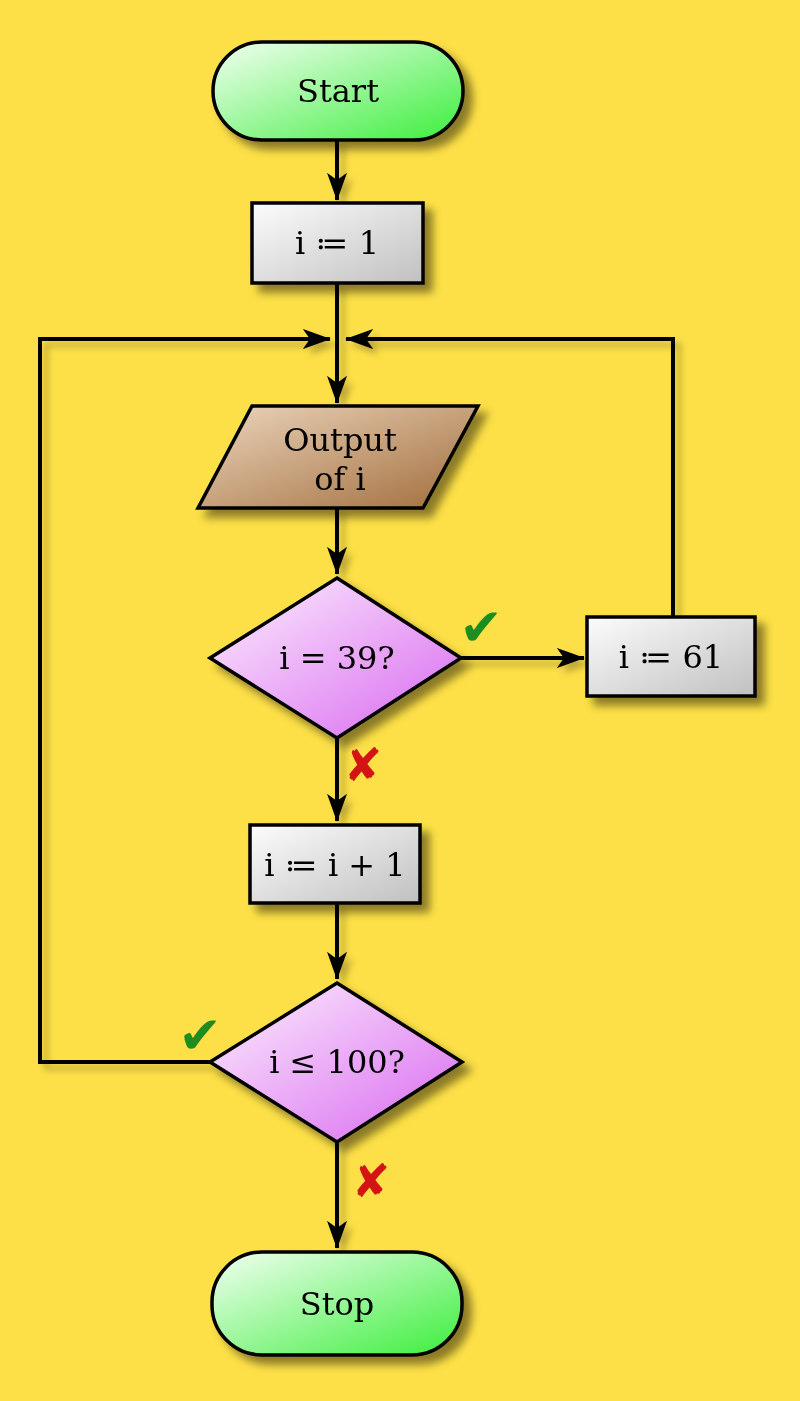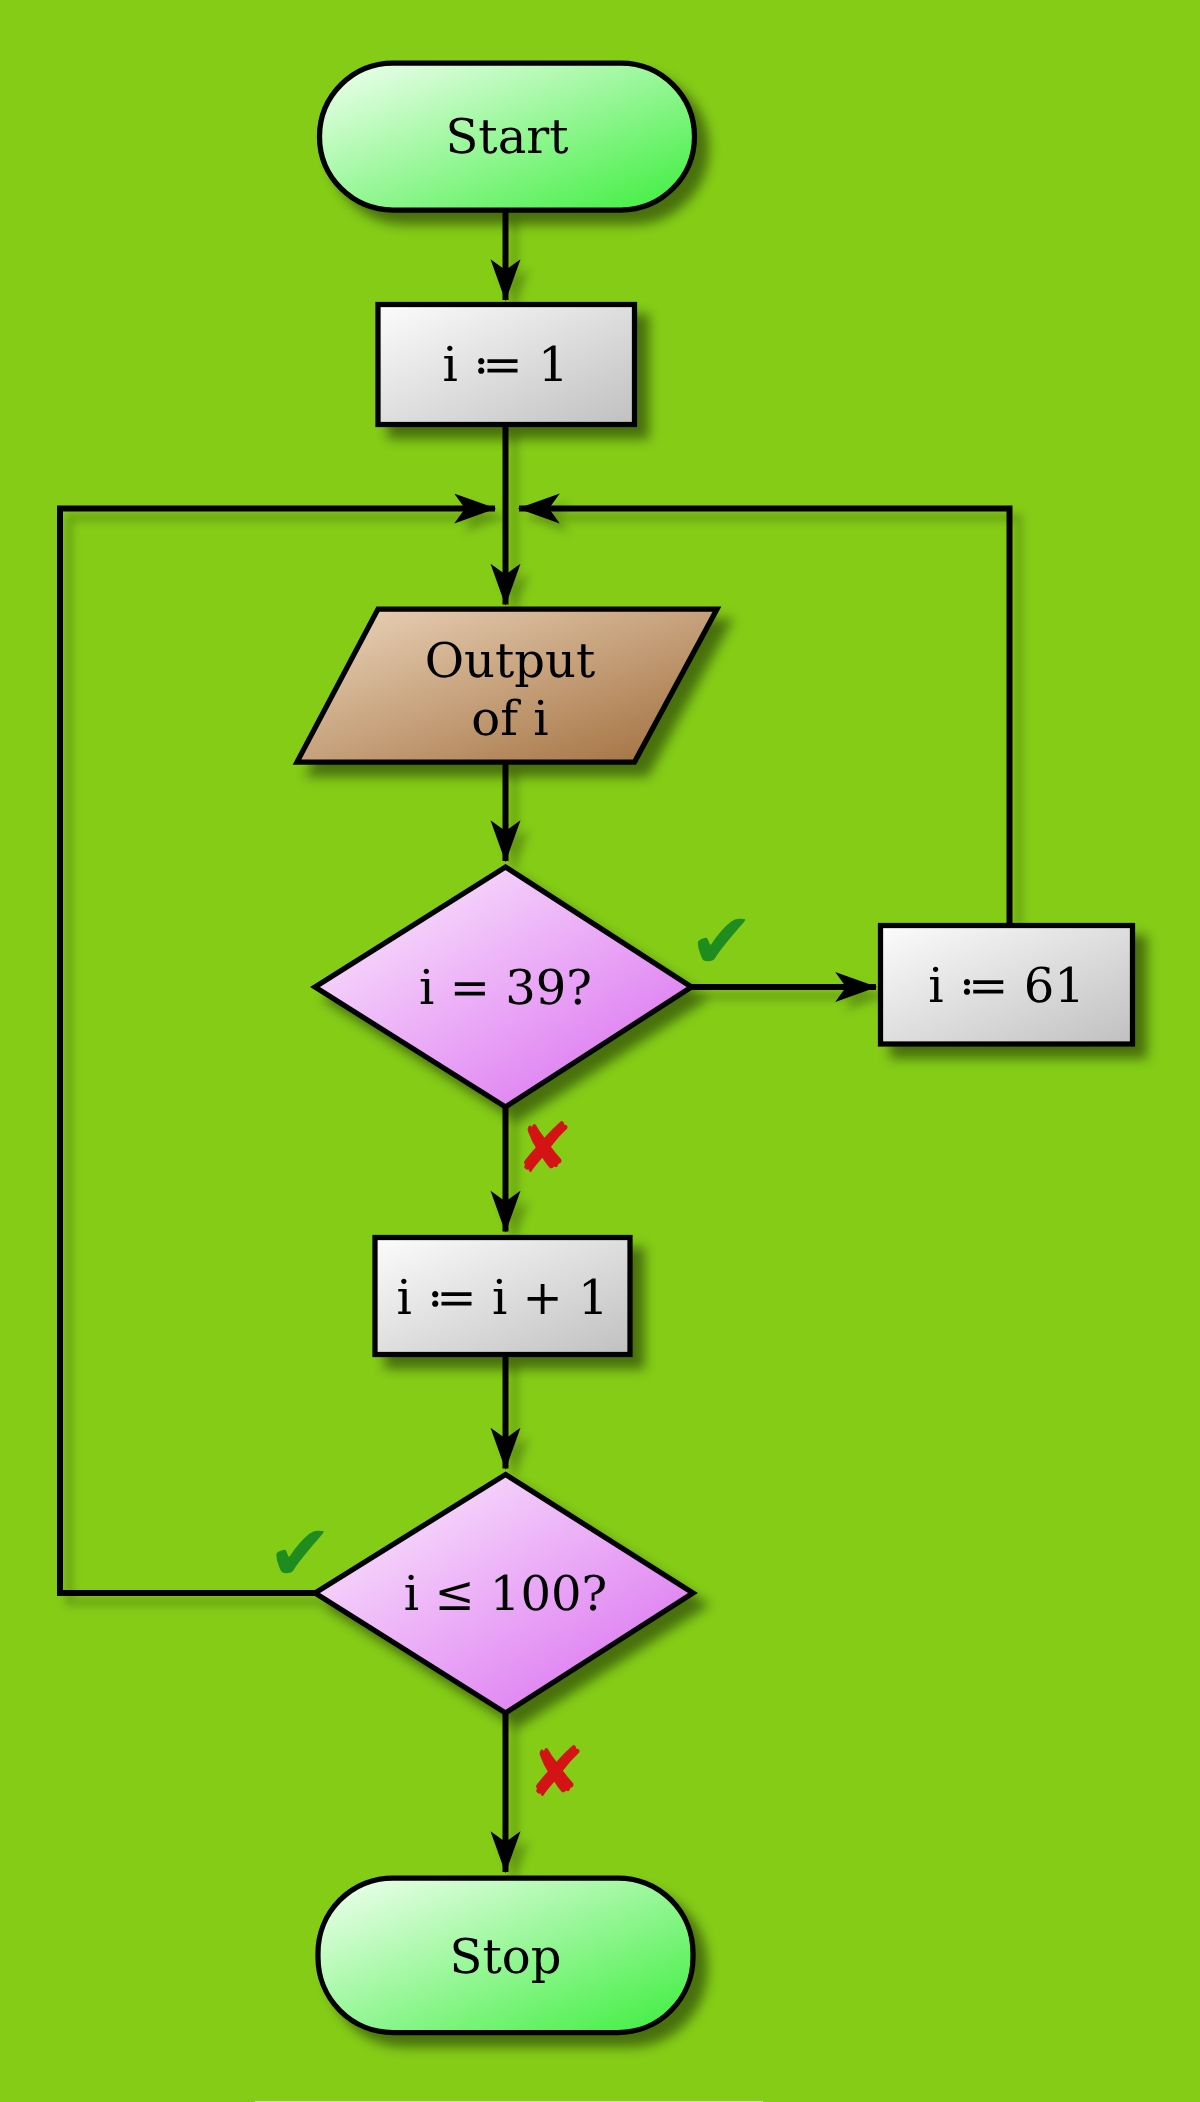--- a/index.html
+++ b/index.html
@@ -7,21 +7,21 @@
     padding: 0;
     background: #ffffff;
     width: 800px;
     height: 1401px;
     overflow: hidden;
   }
   .stage {
     position: relative;
     width: 800px;
     height: 1401px;
-    background: #84cc16;
+    background: #fde047;
   }
   svg { display: block; }
   .node-label {
     font-family: "DejaVu Serif", "Liberation Serif", serif;
     font-size: 32px;
     fill: #000000;
   }
   .edge {
     stroke: #000000;
     stroke-width: 4;

